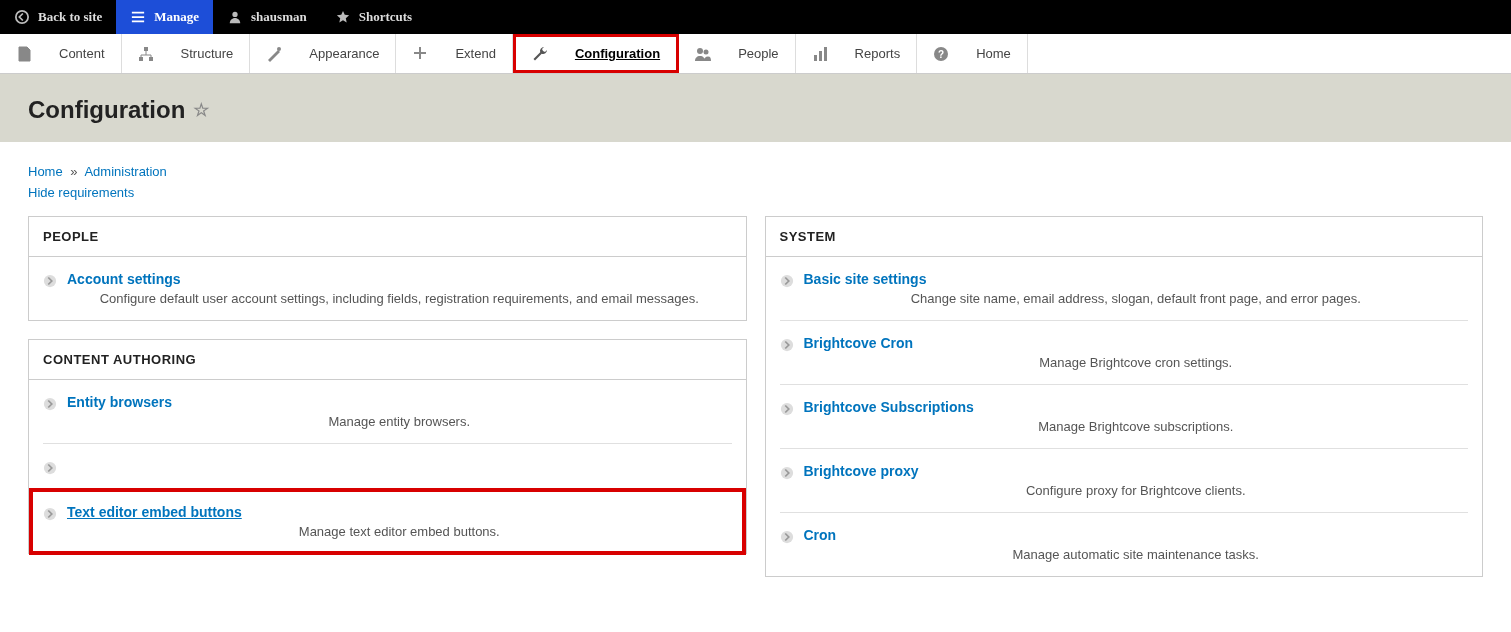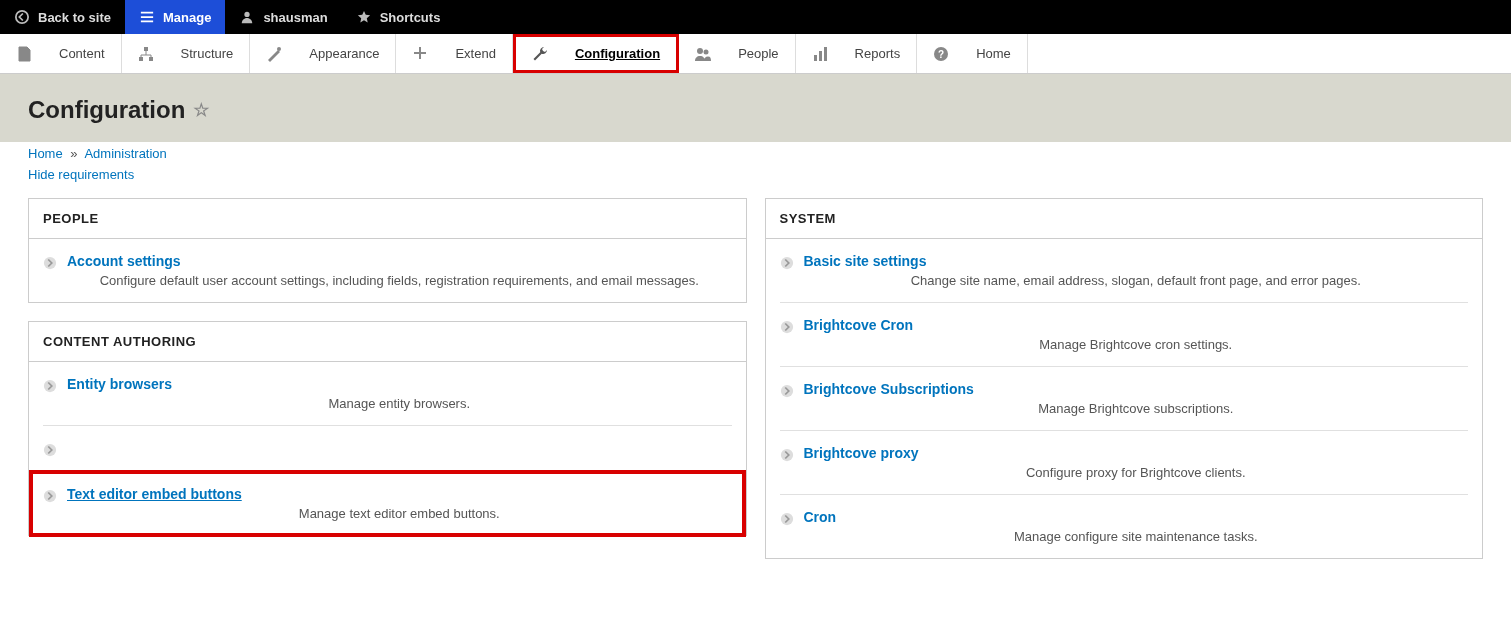--- a/index.html
+++ b/index.html
@@ -1,36 +1,36 @@
 <!DOCTYPE html>
 <html><head>
 <meta charset="utf-8">
 <style>
   * { margin: 0; padding: 0; box-sizing: border-box; }
   body { font-family: "Lucida Grande", "Lucida Sans Unicode", Verdana, sans-serif; font-size: 13px; color: #333; background: #fff; }
   
   
   .topbar { background: #000; color: #fff; display: flex; align-items: stretch; height: 34px; }
-  .topbar-item { display: flex; align-items: center; padding: 0 14px; color: #ddd; font-weight: 600; font-size: 13px; cursor: pointer; }
+  .topbar-item { display: flex; align-items: center; padding: 0 14px; color: #ddd; font-weight: 600; font-size: 13px; cursor: pointer; font-family: Liberation Serif, serif; }
   .topbar-item.active { background: #1d4ed8; color: #fff; }
   .topbar-icon { width: 16px; height: 16px; margin-right: 8px; display: inline-flex; align-items: center; justify-content: center; }
   
   
   .adminbar { background: #fff; border-bottom: 1px solid #ccc; display: flex; align-items: stretch; height: 40px; }
   .admin-item { display: flex; align-items: center; padding: 0 16px; color: #444; font-size: 13px; border-right: 1px solid #ddd; cursor: pointer; gap: 19px; }
   .admin-item.highlighted { border: 3px solid #d80000; font-weight: 700; text-decoration: underline; color: #000; }
   .admin-icon { width: 16px; height: 16px; margin-right: 8px; fill: #777; }
   
   
   .page-header-region { background: #d8d8ce; padding: 22px 28px 18px; }
   .page-title { font-size: 24px; font-weight: 700; color: #222; display: flex; align-items: center; }
   .star-icon { margin-left: 8px; color: #888; font-size: 18px; }
   
   
-  .page-actions { padding: 4px 28px 6px; }
+  .page-actions { padding: 22px 28px 6px; }
   .breadcrumb { font-size: 13px; margin-bottom: 6px; }
   .breadcrumb a { color: #0074bd; text-decoration: none; }
   .breadcrumb-sep { color: #555; padding: 0 4px; }
   .hide-desc { color: #0074bd; text-decoration: none; font-size: 13px; }
   
   
   .panels { display: flex; gap: 18px; padding: 10px 28px 28px; }
   .col { flex: 1; }
   .panel { border: 1px solid #ccc; margin-bottom: 18px; }
   .panel-head { padding: 12px 14px; font-weight: 700; font-size: 13px; letter-spacing: .5px; color: #222; border-bottom: 1px solid #ccc; }
@@ -252,18 +252,18 @@
             </span>
             <div class="entry-text"><a href="#" class="entry-title">Brightcove proxy</a><div class="entry-desc">Configure proxy for Brightcove clients.</div></div>
           </div>
           <div class="entry">
             <span class="entry-chevron">
               <svg viewBox="0 0 16 16">
                 <circle cx="8" cy="8" r="7" fill="#ddd"></circle>
                 <path d="M6 4l4 4-4 4" fill="none" stroke="#999" stroke-width="2"></path>
               </svg>
             </span>
-            <div class="entry-text"><a href="#" class="entry-title">Cron</a><div class="entry-desc">Manage configure site maintenance tasks.</div></div>
+            <div class="entry-text"><a href="#" class="entry-title">Cron</a><div class="entry-desc">Manage automatic site maintenance tasks.</div></div>
           </div>
         </div>
       </div>
     </div>
 </div>
 
 </body></html>

